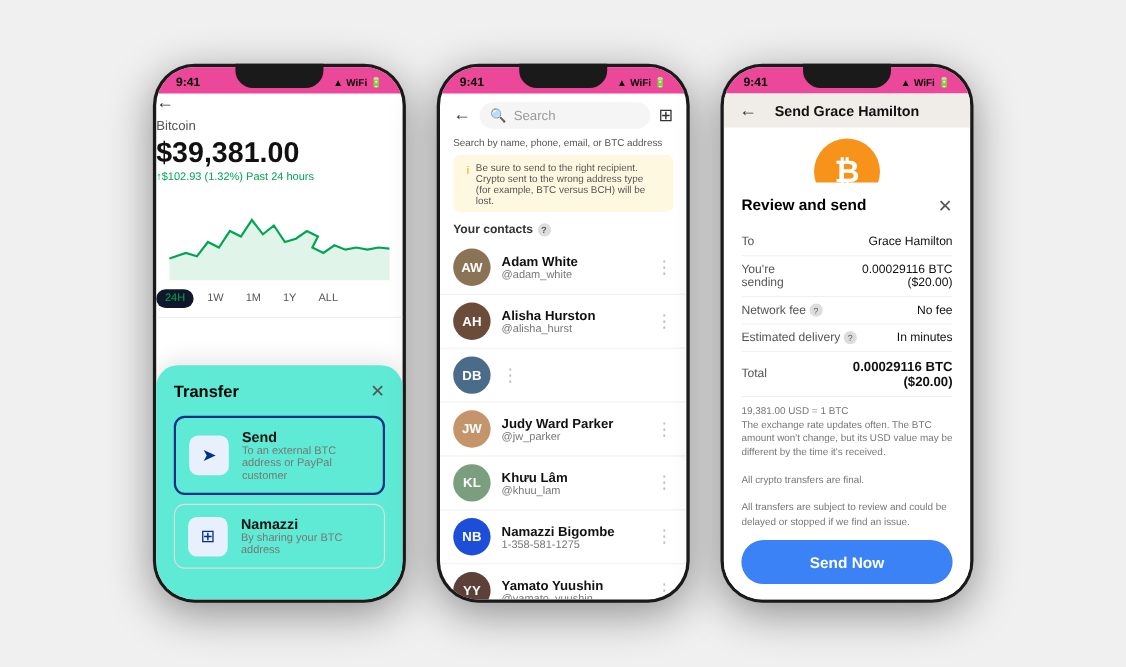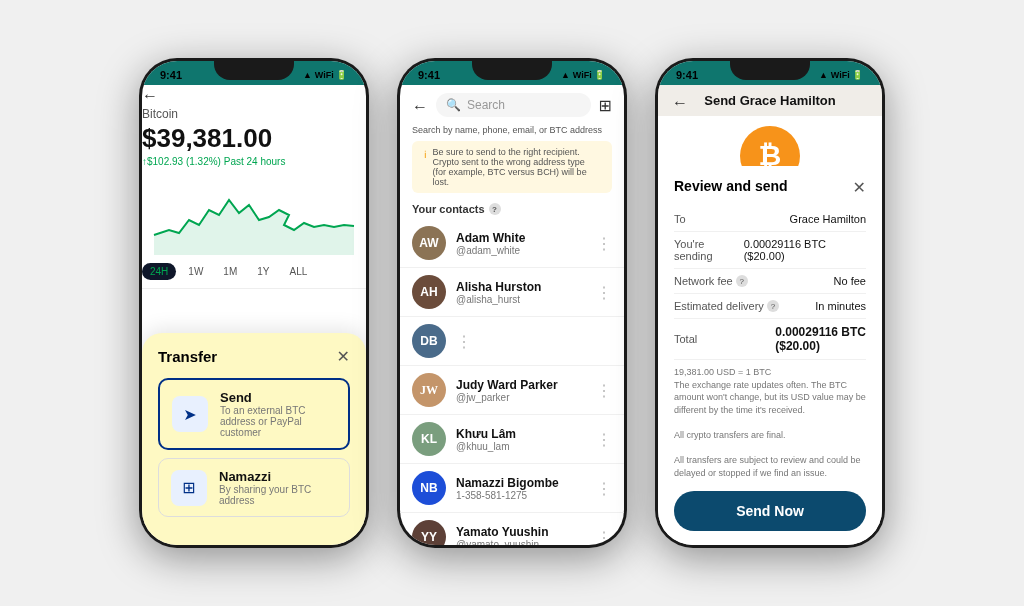--- a/index.html
+++ b/index.html
@@ -36,21 +36,21 @@
       overflow: hidden;
       position: relative;
       display: flex;
       flex-direction: column;
     }
     .status-bar {
       display: flex;
       justify-content: space-between;
       align-items: center;
       padding: 8px 18px 4px;
-      background: #0f766e;
+      background: #ec4899;
       font-size: 10px;
       font-weight: 600;
     }
     .status-bar .time { font-size: 11px; font-weight: 700; }
     .status-icons { display: flex; gap: 3px; align-items: center; font-size: 9px; }
     .notch {
       position: absolute;
       top: 0;
       left: 50%;
       transform: translateX(-50%);
@@ -86,21 +86,21 @@
       background: #0f172a;
       color: #00a651;
       font-weight: 400;
     }
     .divider { height: 1px; background: #eee; margin: 4px 0; }
     .transfer-modal {
       position: absolute;
       bottom: 0;
       left: 0;
       right: 0;
-      background: #fef9c3;
+      background: #5eead4;
       border-radius: 20px 20px 0 0;
       padding: 14px 16px 20px;
       box-shadow: 0 -4px 20px rgba(0,0,0,0.1);
     }
     .modal-header {
       display: flex;
       justify-content: space-between;
       align-items: center;
       margin-bottom: 12px;
     }
@@ -253,32 +253,32 @@
     .review-modal-title { font-size: 14px; font-weight: 700; }
     .review-row {
       display: flex;
       justify-content: space-between;
       align-items: center;
       padding: 6px 0;
       border-bottom: 1px solid #f0f0f0;
     }
     .review-row:last-of-type { border-bottom: none; }
     .review-label { font-size: 11px; color: #555; display: flex; align-items: center; gap: 3px; }
-    .review-value { font-size: 11px; color: #111; font-weight: 500; }
+    .review-value { font-size: 11px; color: #111; font-weight: 500; text-align: right; }
     .review-value.bold { font-weight: 700; font-size: 12px; }
     .help-circle { width: 12px; height: 12px; border-radius: 50%; background: #ddd; display: inline-flex; align-items: center; justify-content: center; font-size: 8px; color: #555; }
     .disclaimer-text {
       font-size: 9px;
       color: #777;
       line-height: 1.4;
       margin-top: 6px;
       flex: 1;
     }
     .send-now-btn {
-      background: #0c4a6e;
+      background: #3b82f6;
       color: #fff;
       border: none;
       border-radius: 24px;
       padding: 12px;
       width: 100%;
       font-size: 14px;
       font-weight: 600;
       cursor: pointer;
       margin-top: 8px;
     }
@@ -387,21 +387,21 @@
               <div class="contact-name">Alisha Hurston</div>
               <div class="contact-handle">@alisha_hurst</div>
             </div>
             <span class="contact-dots">⋮</span>
           </div>
           <div class="contact-item">
             <div class="contact-avatar" style="background:#4A6B8A;">DB</div>
             <span class="contact-dots">⋮</span>
           </div>
           <div class="contact-item">
-            <div class="contact-avatar" style="background:#C4956A;font-family:Liberation Serif, serif;">JW</div>
+            <div class="contact-avatar" style="background:#C4956A;">JW</div>
             <div class="contact-info">
               <div class="contact-name">Judy Ward Parker</div>
               <div class="contact-handle">@jw_parker</div>
             </div>
             <span class="contact-dots">⋮</span>
           </div>
           <div class="contact-item">
             <div class="contact-avatar" style="background:#7A9E7E;">KL</div>
             <div class="contact-info">
               <div class="contact-name">Khưu Lâm</div>

